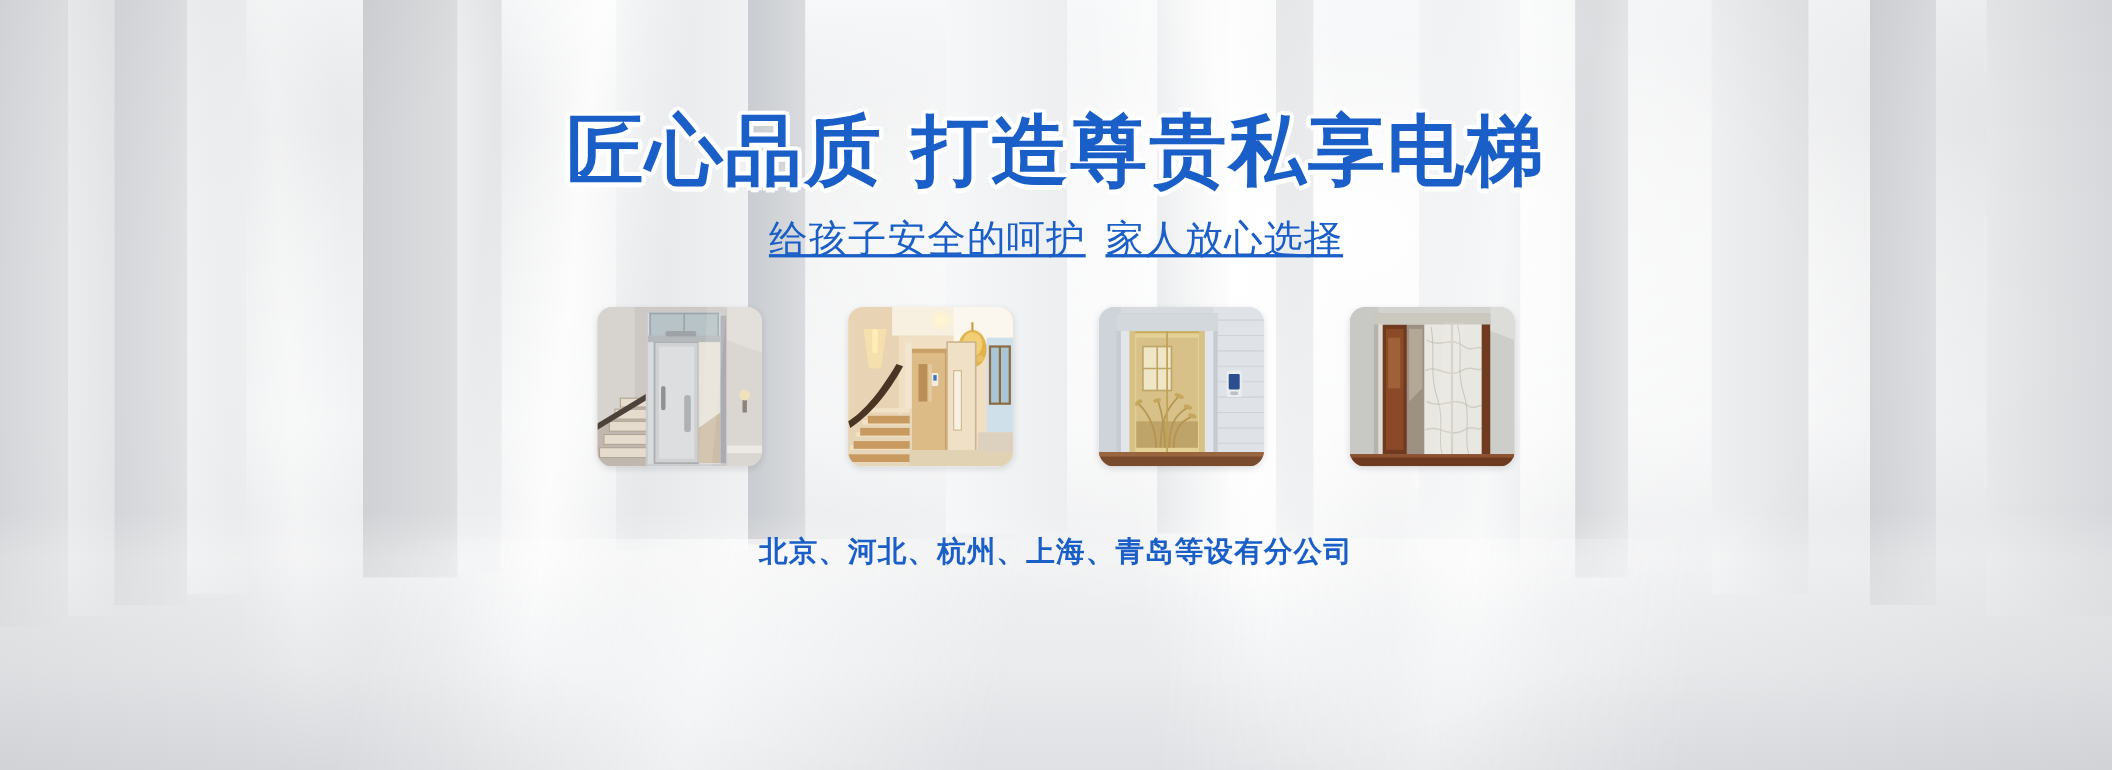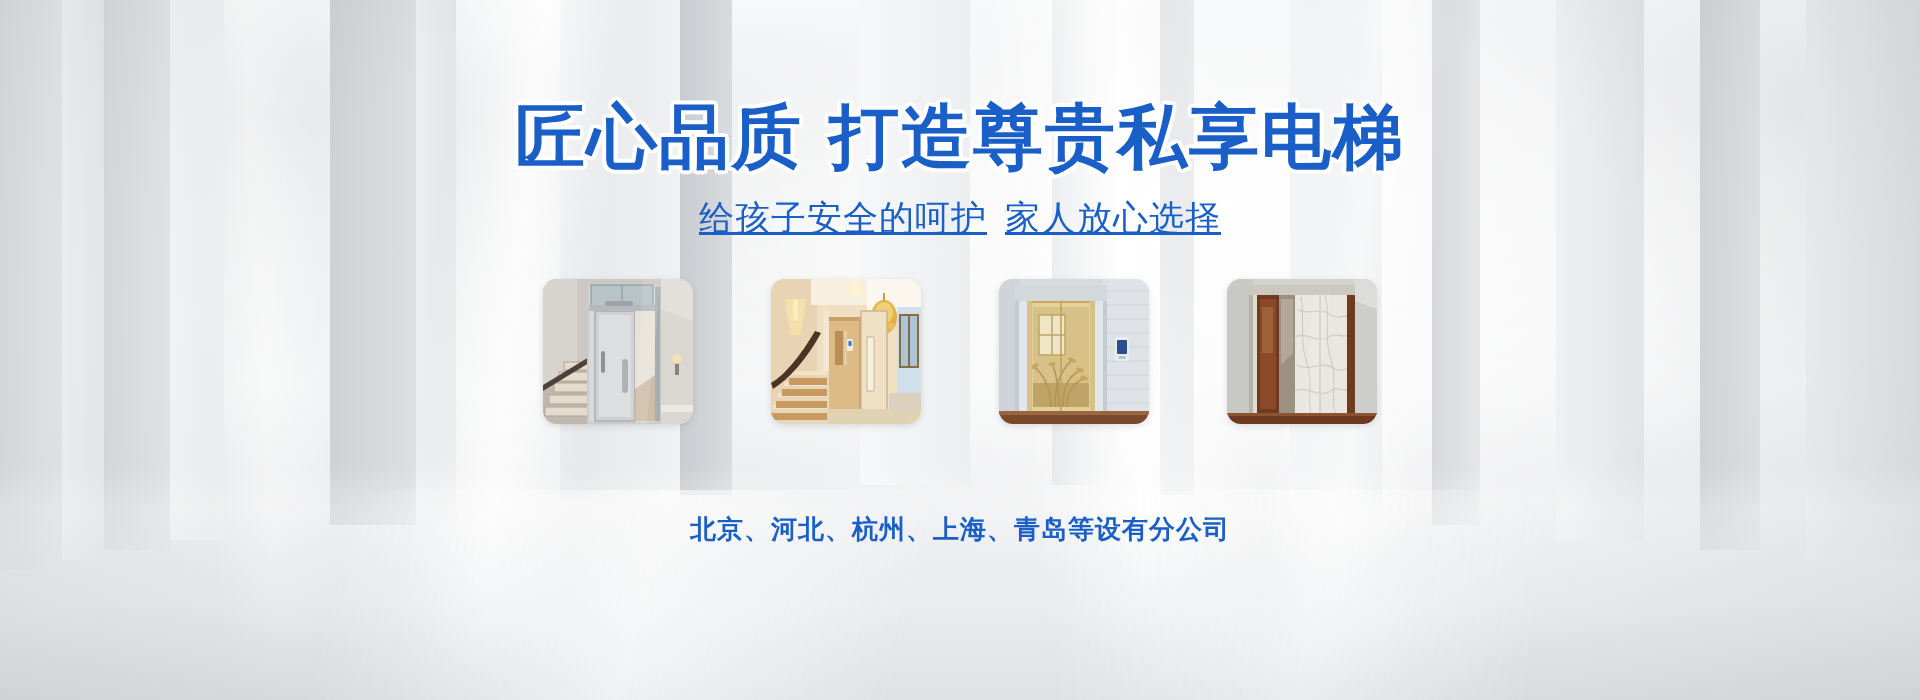--- a/index.html
+++ b/index.html
@@ -141,21 +141,21 @@
     width: 150px;
     height: 145px;
     border-radius: 14px;
     overflow: hidden;
     box-shadow: 0 2px 6px rgba(90,95,105,0.18);
     position: relative;
   }
   .thumb svg { display: block; width: 100%; height: 100%; }
 
   .caption {
-    margin-top: 88px;
+    margin-top: 60px;
     font-size: 26px;
     font-weight: bold;
     color: #1a5fc8;
     letter-spacing: 1px;
     white-space: nowrap;
   }
 </style>
 </head>
 <body>
 

